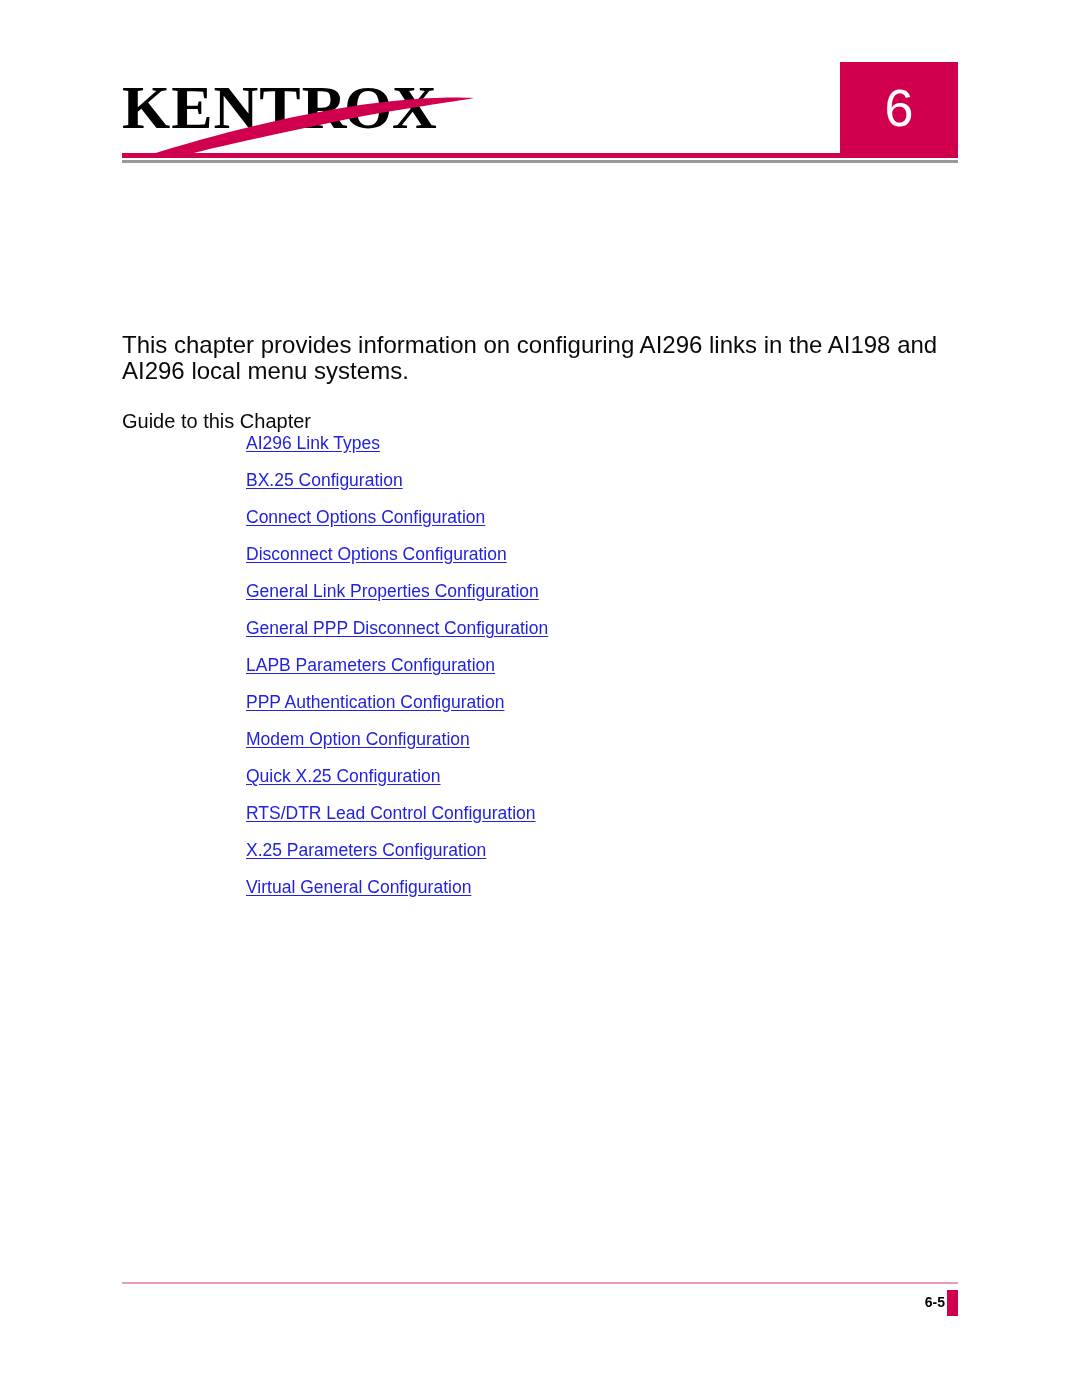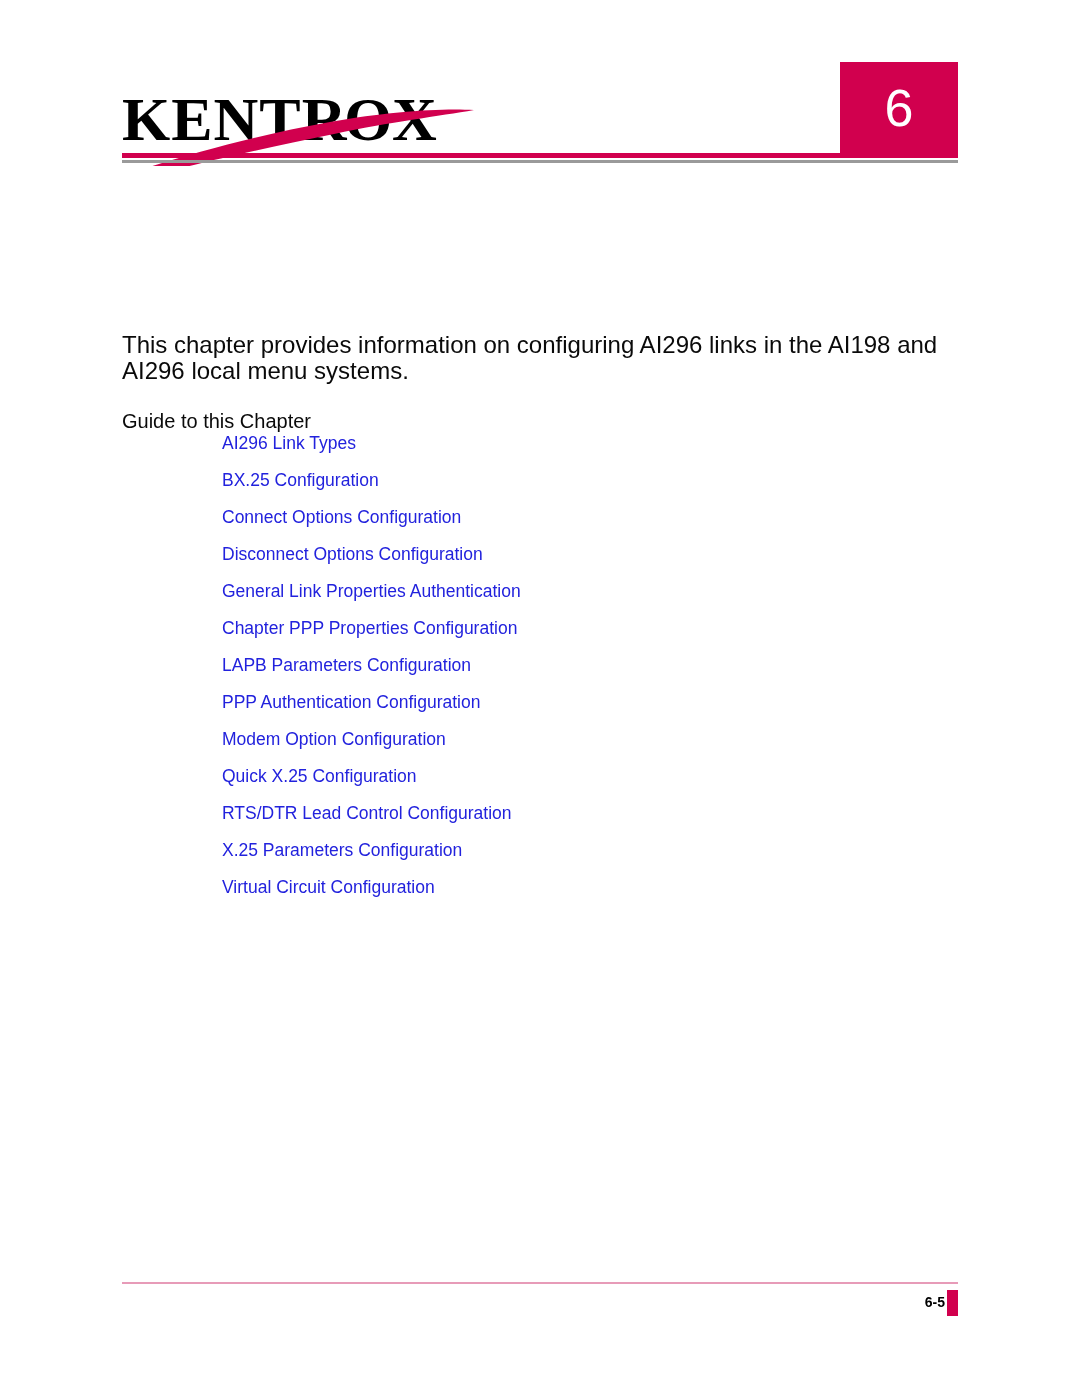--- a/index.html
+++ b/index.html
@@ -27,21 +27,21 @@
     position: absolute;
     left: 0;
     top: 0;
     width: 1080px;
     height: 175px;
   }
 
   .logo {
     position: absolute;
     left: 122px;
-    top: 84px;
+    top: 72px;
     width: 440px;
     height: 82px;
   }
   .logo svg { display: block; }
 
   .chapter-box {
     position: absolute;
     left: 840px;
     top: 62px;
     width: 118px;
@@ -111,23 +111,25 @@
     margin: 0;
     padding: 0;
   }
   .toc li {
     height: 37px;
     line-height: 27px;
   }
   .toc-link {
     font-size: 17.5px;
     color: #2222DD;
+    text-decoration: underline;
     text-underline-offset: 2px;
     cursor: pointer;
     display: inline;
+    margin-left: 24px;
   }
 
   
   .footer {
     position: absolute;
     left: 0;
     top: 1282px;
     width: 1080px;
     height: 60px;
   }
@@ -183,29 +185,29 @@
 
   <p class="intro">This chapter provides information on configuring AI296 links in the AI198 and AI296 local menu systems.</p>
 
   <h2 class="section-heading">Guide to this Chapter</h2>
 
   <ul class="toc">
     <li><a class="toc-link">AI296 Link Types</a></li>
     <li><a class="toc-link">BX.25 Configuration</a></li>
     <li><a class="toc-link">Connect Options Configuration</a></li>
     <li><a class="toc-link">Disconnect Options Configuration</a></li>
-    <li><a class="toc-link">General Link Properties Authentication</a></li>
-    <li><a class="toc-link">Chapter PPP Properties Configuration</a></li>
+    <li><a class="toc-link">General Link Properties Configuration</a></li>
+    <li><a class="toc-link">General PPP Disconnect Configuration</a></li>
     <li><a class="toc-link">LAPB Parameters Configuration</a></li>
     <li><a class="toc-link">PPP Authentication Configuration</a></li>
     <li><a class="toc-link">Modem Option Configuration</a></li>
     <li><a class="toc-link">Quick X.25 Configuration</a></li>
     <li><a class="toc-link">RTS/DTR Lead Control Configuration</a></li>
     <li><a class="toc-link">X.25 Parameters Configuration</a></li>
-    <li><a class="toc-link">Virtual Circuit Configuration</a></li>
+    <li><a class="toc-link">Virtual General Configuration</a></li>
   </ul>
 
   <div class="footer">
     <div class="footer-rule"></div>
     <div class="page-number">6-5</div>
     <div class="footer-tab"></div>
   </div>
 
 </div>
 

